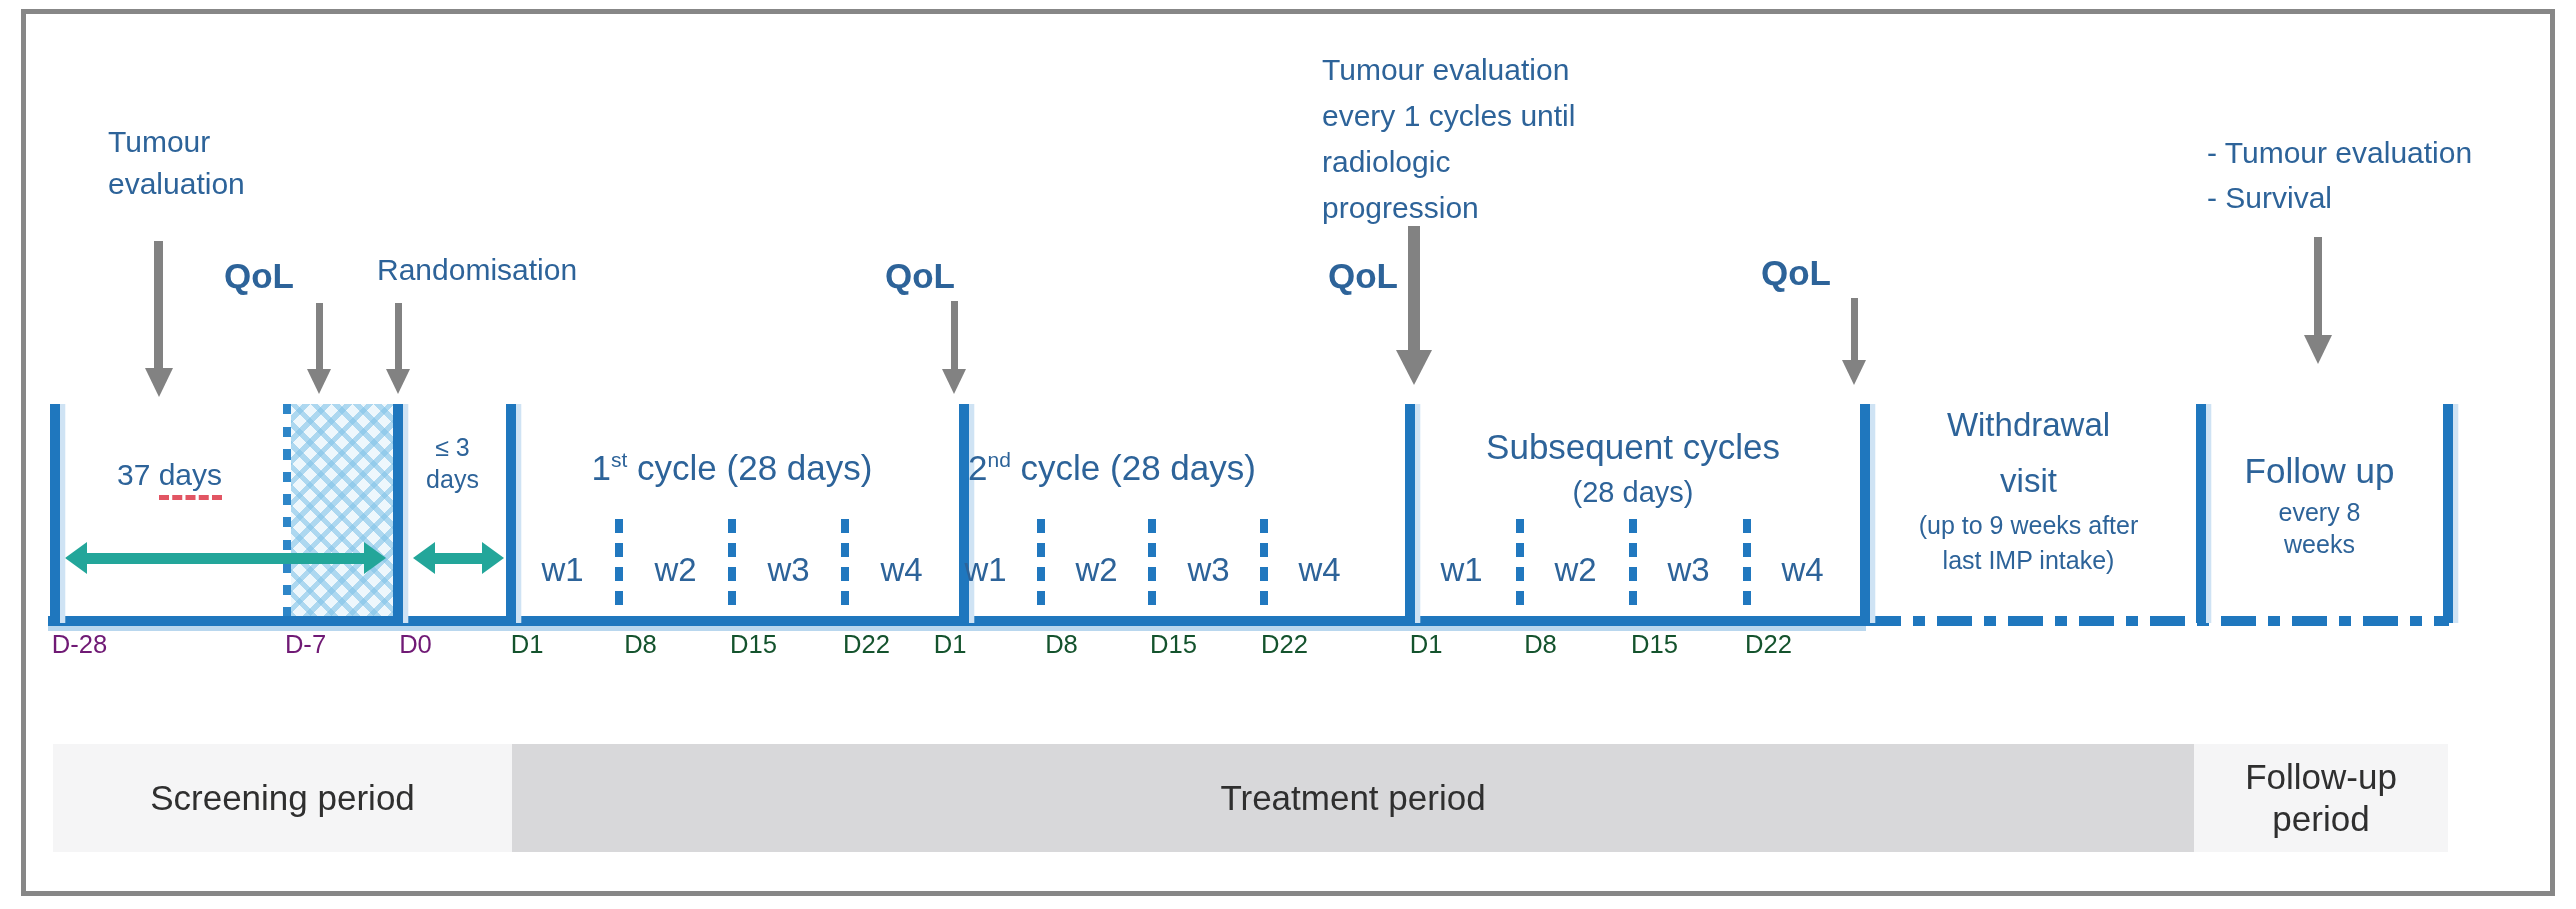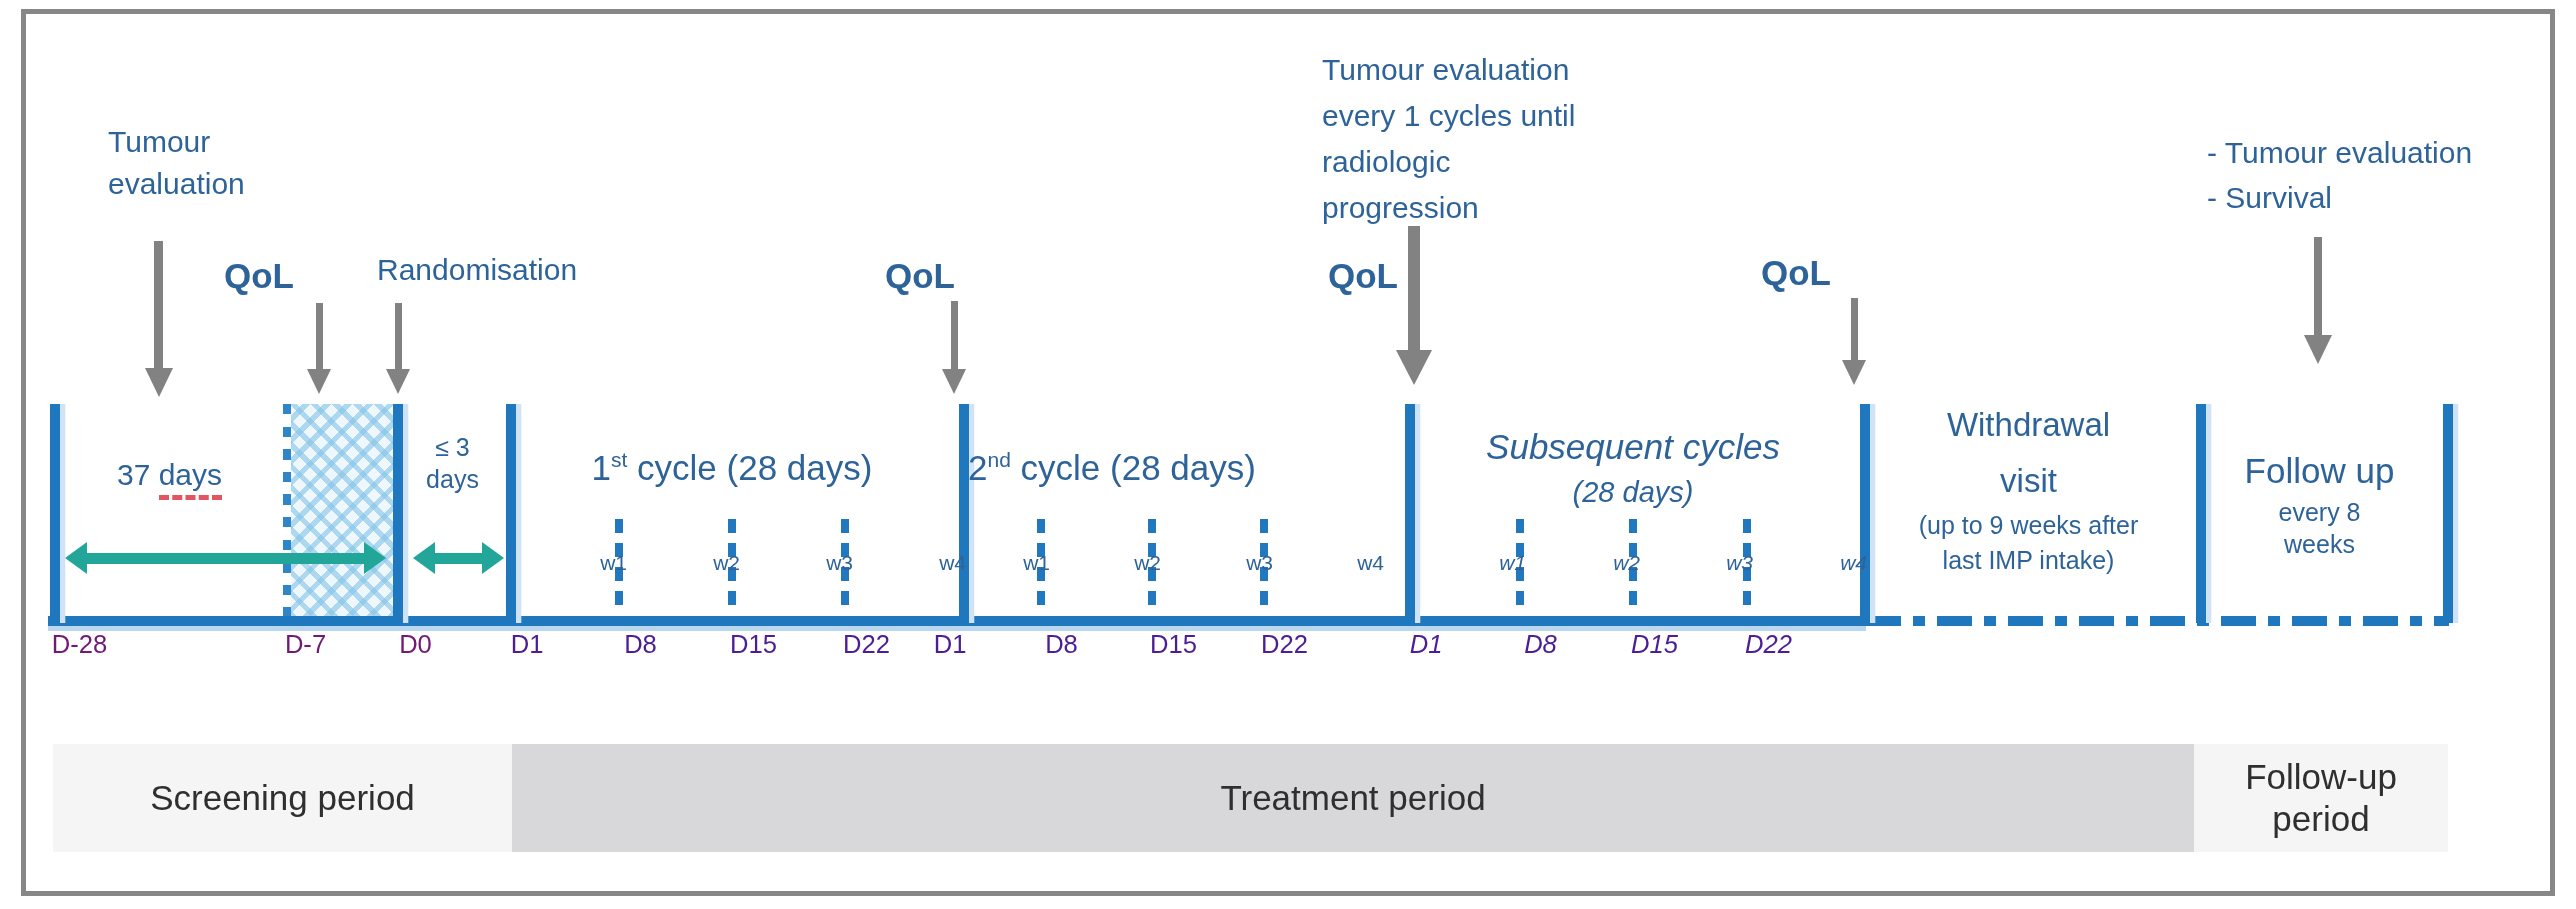--- a/index.html
+++ b/index.html
@@ -23,22 +23,22 @@
   .baseline-shadow{position:absolute;left:48px;top:626px;width:1818px;height:5.3px;background:#b9d7ee;}
   .dashdot{position:absolute;left:1866px;top:616px;width:583px;height:9.8px;
        background:repeating-linear-gradient(90deg,#1f77be 0 35px,rgba(0,0,0,0) 35px 47px,#1f77be 47px 59px,rgba(0,0,0,0) 59px 71px);}
   .daylbl{position:absolute;top:630px;width:83px;text-align:center;font-size:25.6px;color:#701a75;}
   .cycle{position:absolute;top:404px;width:452px;height:260px;}
   .cycle .title{position:absolute;left:0;top:44px;width:100%;text-align:center;
        font-size:35px;color:#2d6399;}
   .cycle .title sup{font-size:60%;vertical-align:super;}
   .cycle .t2a{position:absolute;left:0;top:22.6px;width:100%;text-align:center;font-size:35px;color:#2d6399;}
   .cycle .t2b{position:absolute;left:0;top:72px;width:100%;text-align:center;font-size:29px;color:#2d6399;}
-  .wk{position:absolute;top:147px;width:113px;text-align:right;font-size:21px;color:#2d6399;padding-left:8px;}
-  .cd{position:absolute;top:226px;width:83px;text-align:center;font-size:25.6px;color:#4c1d95;}
+  .wk{position:absolute;top:147px;width:113px;text-align:center;font-size:33px;color:#2d6399;}
+  .cd{position:absolute;top:226px;width:83px;text-align:center;font-size:25.6px;color:#14532d;}
   
   .ad{position:absolute;background:#828282;}
   .ad::after{content:"";position:absolute;left:50%;top:100%;transform:translateX(-50%);
        width:0;height:0;border-style:solid;border-color:#828282 rgba(0,0,0,0) rgba(0,0,0,0) rgba(0,0,0,0);}
   .ad.thin::after{border-width:25.6px 12.8px 0 12.8px;}
   .ad.mid::after{border-width:29px 14.3px 0 14.3px;}
   .ad.thick::after{border-width:35px 18px 0 18px;}
   
   .teal{position:absolute;height:10.5px;background:#23a69a;}
   .teal::before{content:"";position:absolute;right:100%;top:50%;transform:translateY(-50%);
@@ -150,21 +150,21 @@
     <div class="wk" style="left:0;">w1</div>
     <div class="wk" style="left:111px;">w2</div>
     <div class="wk" style="left:223px;">w3</div>
     <div class="wk" style="left:334px;">w4</div>
     <div class="cd" style="left:-20.3px;">D1</div>
     <div class="cd" style="left:91px;">D8</div>
     <div class="cd" style="left:203px;">D15</div>
     <div class="cd" style="left:314px;">D22</div>
   </div>
 
-  <div class="cycle" style="left:1405px;width:456px;font-style:italic;">
+  <div class="cycle" style="left:1405px;width:456px;">
     <div class="t2a">Subsequent cycles</div>
     <div class="t2b">(28 days)</div>
     <div class="sep" style="left:111px;"></div>
     <div class="sep" style="left:224px;"></div>
     <div class="sep" style="left:338px;"></div>
     <div class="wk" style="left:0;">w1</div>
     <div class="wk" style="left:114px;">w2</div>
     <div class="wk" style="left:227px;">w3</div>
     <div class="wk" style="left:341px;">w4</div>
     <div class="cd" style="left:-20.3px;">D1</div>

